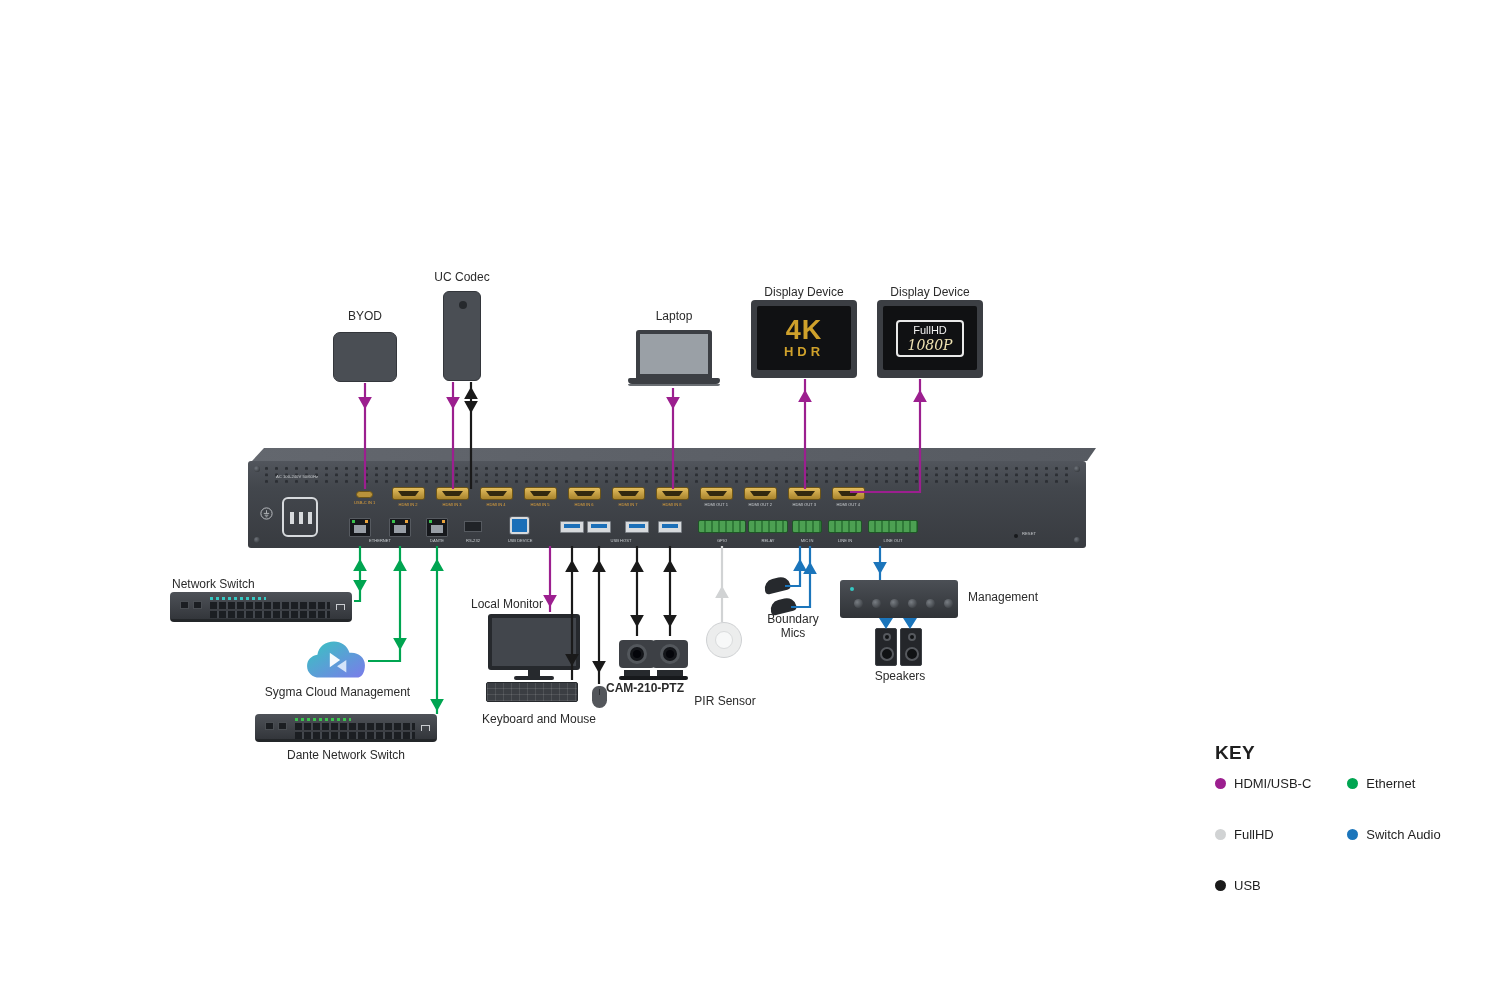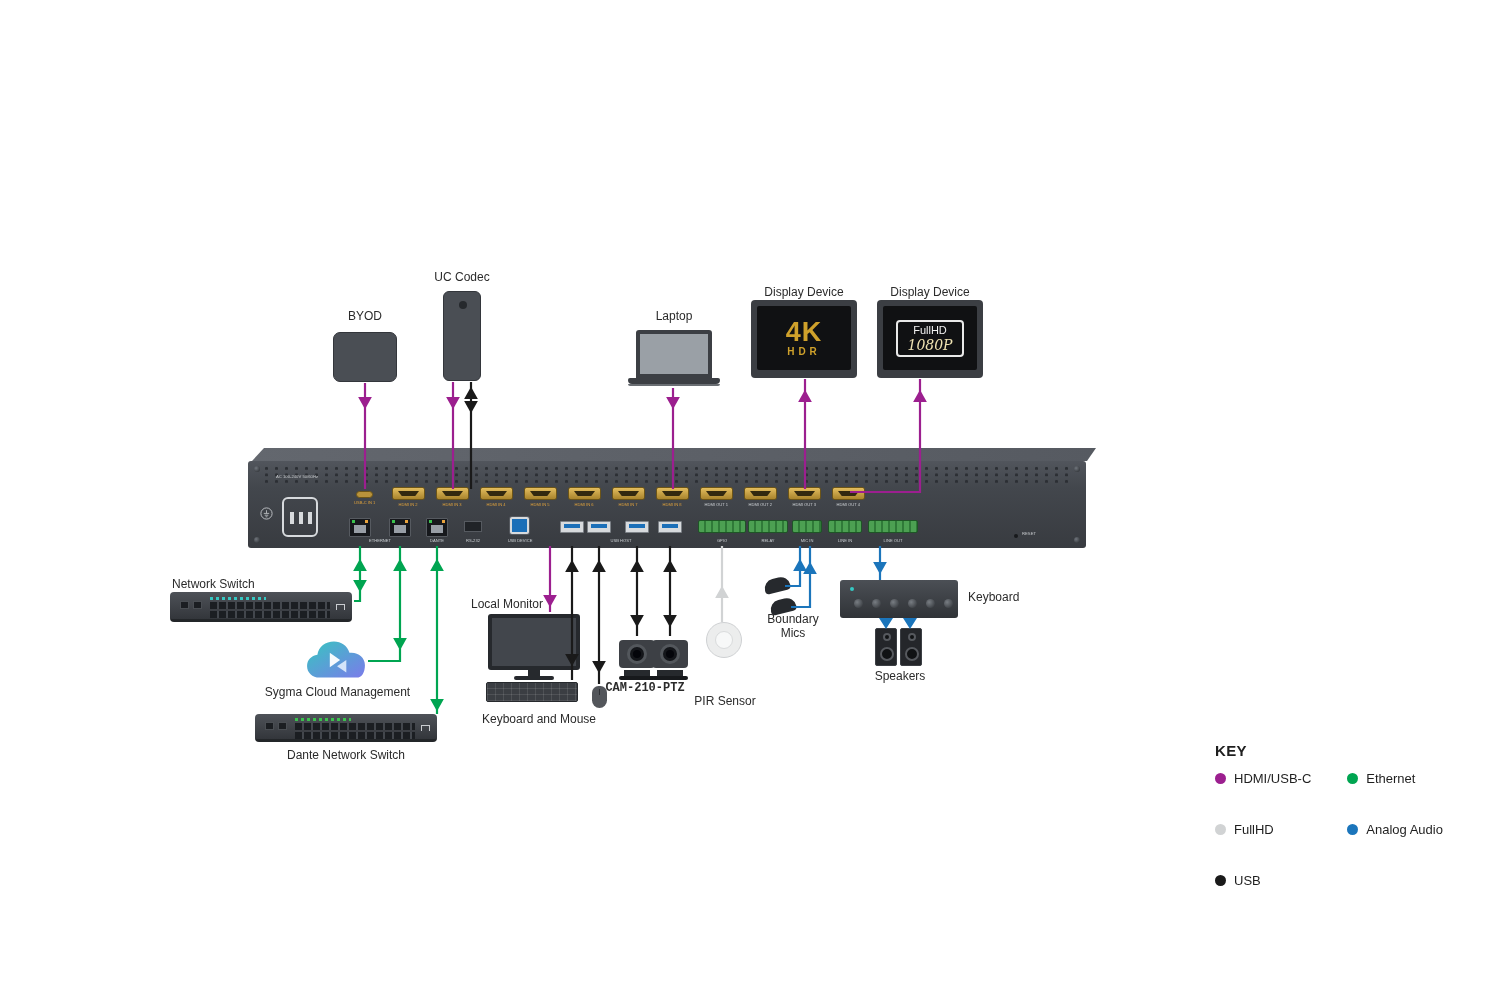--- a/index.html
+++ b/index.html
@@ -1,21 +1,21 @@
 <!DOCTYPE html>
 <html><head>
 <meta charset="utf-8">
 <style>
   * { box-sizing: border-box; margin: 0; padding: 0; }
   body { background: #ffffff; font-family: "Liberation Sans", sans-serif; }
   #canvas { position: relative; width: 1500px; height: 1000px; background: #fff; overflow: hidden; }
   .abs { position: absolute; }
   .dev-label { position: absolute; font-size: 12px; color: #2b2b2b; text-align: center; line-height: 14px; }
   .dev-label.left { text-align: left; }
-  .bold { font-weight: 700; font-family: Liberation Mono, monospace; }
+  .bold { font-weight: 700; }
 
   
   .rack-top { position: absolute; left: 252px; top: 448px; width: 844px; height: 13px;
               background: linear-gradient(90deg,#63676e,#565a61);
               clip-path: polygon(12px 0, 100% 0, calc(100% - 9px) 100%, 0 100%); }
   .rack-front { position: absolute; left: 248px; top: 461px; width: 838px; height: 87px;
                 background: linear-gradient(180deg,#51555c 0,#43474d 30%,#383b40 100%);
                 border-radius: 3px; }
   .rack-vents { position: absolute; left: 16px; right: 16px; top: 5px; height: 19px;
                 background-image: radial-gradient(circle at 2.5px 2.5px,#2c2f34 1.4px,transparent 1.7px);
@@ -86,21 +86,21 @@
 
   <div class="abs dev" style="left:634px;top:330px;width:80px;height:58px">
     <span class="abs" style="left:2px;top:0;width:76px;height:48px;background:#9aa0a6;border:4px solid #3c3f44;border-radius:3px 3px 0 0"></span>
     <span class="abs" style="left:-6px;top:48px;width:92px;height:6px;background:#3c3f44;border-radius:2px 2px 4px 4px"></span>
     <span class="abs" style="left:-6px;top:54px;width:92px;height:2px;background:#6a6e73;border-radius:0 0 3px 3px"></span>
   </div>
 
   <div class="abs dev" style="left:751px;top:300px;width:106px;height:78px;background:#3b3e43;border-radius:4px">
     <div class="abs" style="left:6px;top:6px;right:6px;bottom:8px;background:#101113;border-radius:2px;display:flex;flex-direction:column;align-items:center;justify-content:center">
       <div style="font-size:27px;font-weight:800;color:#cfa12b;line-height:26px;letter-spacing:1px">4K</div>
-      <div style="font-size:10px;font-weight:700;color:#cfa12b;letter-spacing:4px;margin-top:1px">HDR</div>
+      <div style="font-size:13px;font-weight:700;color:#cfa12b;letter-spacing:4px;margin-top:1px">HDR</div>
     </div>
   </div>
 
   <div class="abs dev" style="left:877px;top:300px;width:106px;height:78px;background:#3b3e43;border-radius:4px">
     <div class="abs" style="left:6px;top:6px;right:6px;bottom:8px;background:#101113;border-radius:2px;display:flex;align-items:center;justify-content:center">
       <div style="border:2px solid #e9e9e9;border-radius:4px;padding:2px 9px;text-align:center">
         <div style="font-size:11px;font-weight:400;color:#f2f2f2;line-height:13px">FullHD</div>
         <div style="font-size:14px;font-style:italic;font-family:'DejaVu Serif',serif;color:#efe3b2;line-height:16px">1080P</div>
       </div>
     </div>
@@ -256,21 +256,21 @@
   </div>
 
   <div class="dev-label left" style="left:172px;top:577px;width:180px">Network Switch</div>
   <div class="dev-label" style="left:250px;top:685px;width:175px">Sygma Cloud Management</div>
   <div class="dev-label" style="left:255px;top:748px;width:182px">Dante Network Switch</div>
   <div class="dev-label left" style="left:471px;top:597px;width:120px">Local Monitor</div>
   <div class="dev-label" style="left:478px;top:712px;width:122px">Keyboard and Mouse</div>
   <div class="dev-label bold" style="left:595px;top:681px;width:100px">CAM-210-PTZ</div>
   <div class="dev-label" style="left:690px;top:694px;width:70px">PIR Sensor</div>
   <div class="dev-label" style="left:758px;top:612px;width:70px">Boundary Mics</div>
-  <div class="dev-label left" style="left:968px;top:590px;width:80px">Keyboard</div>
+  <div class="dev-label left" style="left:968px;top:590px;width:80px">Management</div>
   <div class="dev-label" style="left:858px;top:669px;width:84px">Speakers</div>
 
   <div class="nswitch dev" style="left:170px;top:592px;width:182px;height:30px">
     <span class="abs" style="left:10px;top:9px;width:9px;height:8px;background:#1b1e22;border:1px solid #4a4e53"></span>
     <span class="abs" style="left:23px;top:9px;width:9px;height:8px;background:#1b1e22;border:1px solid #4a4e53"></span>
     <span class="abs" style="left:40px;top:5px;width:56px;height:3px;background:repeating-linear-gradient(90deg,#35c8c3 0 3px,transparent 3px 6px)"></span>
     <span class="abs" style="left:40px;top:10px;width:120px;height:7px;background:repeating-linear-gradient(90deg,#1b1e22 0 7px,#43474d 7px 9px)"></span>
     <span class="abs" style="left:40px;top:19px;width:120px;height:7px;background:repeating-linear-gradient(90deg,#1b1e22 0 7px,#43474d 7px 9px)"></span>
     <span class="abs" style="right:7px;top:12px;width:9px;height:6px;border:1px solid #c9ccd0;border-bottom:none"></span>
   </div>
@@ -347,41 +347,41 @@
   <div class="abs dev" style="left:875px;top:628px;width:22px;height:38px;background:#24262a;border:1px solid #3c3f44;border-radius:2px">
     <span class="abs" style="left:7px;top:4px;width:8px;height:8px;border-radius:50%;border:2px solid #56595e;background:#101214"></span>
     <span class="abs" style="left:4px;top:18px;width:14px;height:14px;border-radius:50%;border:2px solid #56595e;background:#101214"></span>
   </div>
   <div class="abs dev" style="left:900px;top:628px;width:22px;height:38px;background:#24262a;border:1px solid #3c3f44;border-radius:2px">
     <span class="abs" style="left:7px;top:4px;width:8px;height:8px;border-radius:50%;border:2px solid #56595e;background:#101214"></span>
     <span class="abs" style="left:4px;top:18px;width:14px;height:14px;border-radius:50%;border:2px solid #56595e;background:#101214"></span>
   </div>
 
   <div class="abs" style="left:1215px;top:742px">
-    <div style="font-size:15px;font-weight:700;color:#1f1f1f;letter-spacing:.3px">KEY</div>
+    <div style="font-size:19px;font-weight:700;color:#1f1f1f;letter-spacing:.3px">KEY</div>
     <div class="legend-grid">
         <div class="legend-item">
         <span class="legend-dot" style="background: rgb(156, 31, 143);"></span>
         <span class="legend-text">HDMI/USB-C</span>
       </div>
         <div class="legend-item">
         <span class="legend-dot" style="background: rgb(209, 211, 212);"></span>
         <span class="legend-text">FullHD</span>
       </div>
         <div class="legend-item">
         <span class="legend-dot" style="background: rgb(26, 26, 26);"></span>
         <span class="legend-text">USB</span>
       </div>
         <div class="legend-item">
         <span class="legend-dot" style="background: rgb(0, 165, 81);"></span>
         <span class="legend-text">Ethernet</span>
       </div>
         <div class="legend-item">
         <span class="legend-dot" style="background: rgb(27, 117, 187);"></span>
-        <span class="legend-text">Analog Audio</span>
+        <span class="legend-text">Switch Audio</span>
       </div>
       </div>
   </div>
 
   <svg class="wires" width="1500" height="1000" viewBox="0 0 1500 1000">
 
     <g stroke-width="2.2" stroke="#9c1f8f" fill="#9c1f8f">
       <path d="M365 383 V489" fill="none"></path>
       <path d="M453 382 V489" fill="none"></path>
       <path d="M673 388 V489" fill="none"></path>

